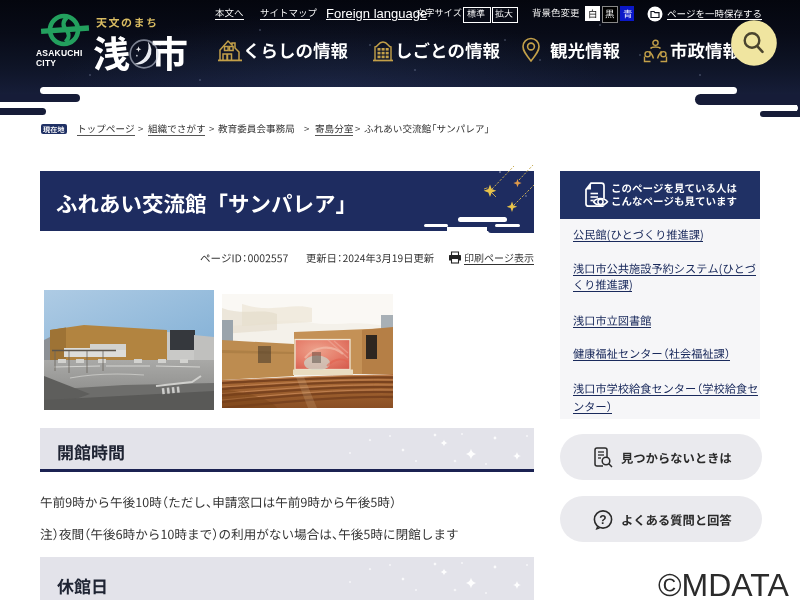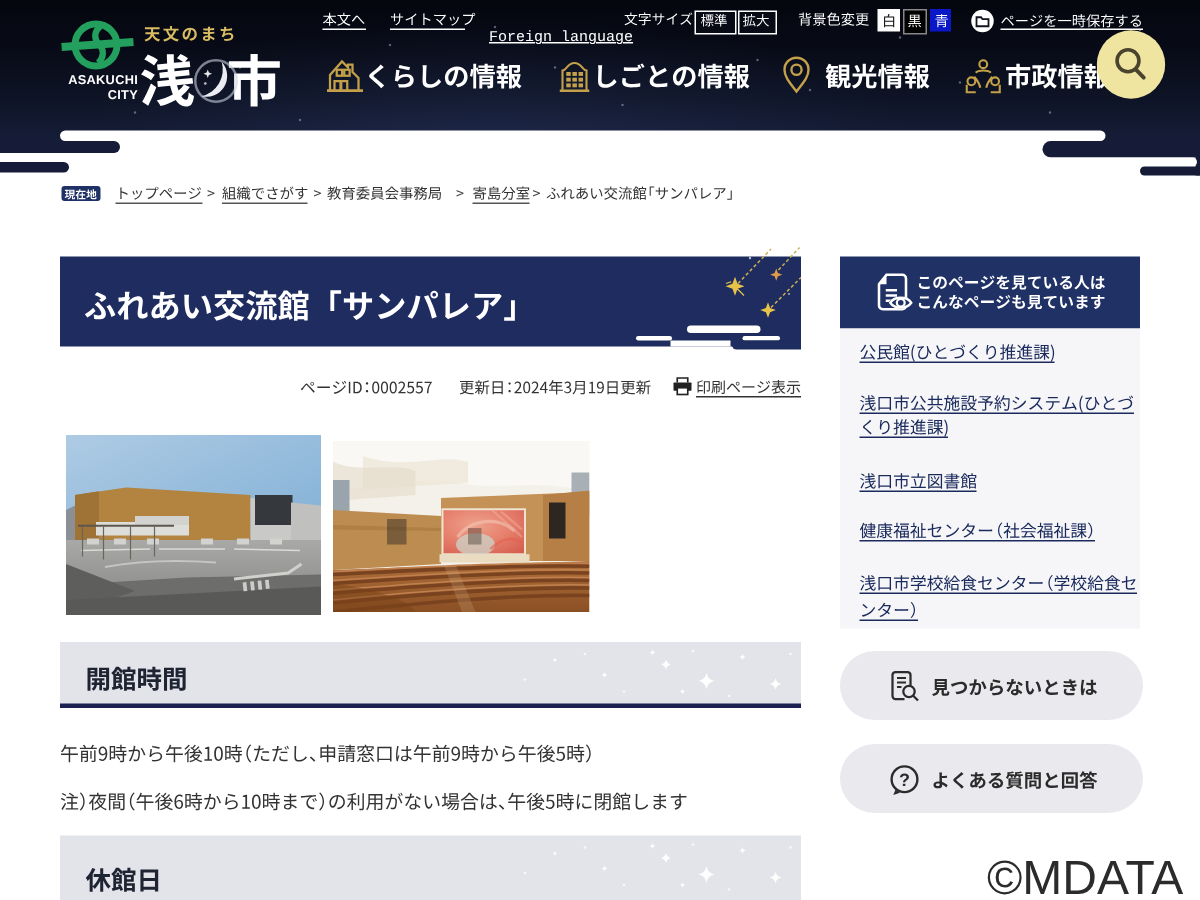--- a/index.html
+++ b/index.html
@@ -28,21 +28,21 @@
     <div style="position:absolute;left:695px;top:93.5px;width:105px;height:11.5px;background:#161c38;border-radius:6px 0 0 6px"></div>
     <div style="position:absolute;left:560px;top:105px;width:238px;height:6px;background:#fff;border-radius:0 3px 3px 0"></div>
     <div style="position:absolute;left:760px;top:111px;width:40px;height:6px;background:#161c38;border-radius:3px 0 0 3px"></div>
     <svg style="position:absolute;left:40px;top:8px" width="50" height="42" viewBox="0 0 50 42">
 <circle cx="24" cy="22" r="14" fill="none" stroke="#23a05e" stroke-width="4.6"></circle>
 <g transform="rotate(-4 25 21.5)">
         <rect x="1" y="19" width="48" height="5.4" fill="#23a05e"></rect>
       </g>
 <path d="M27 9.5 C22.5 13 22.5 18 26 21.5 C29.5 25 29.5 30 25.5 34" fill="none" stroke="#23a05e" stroke-width="4.2"></path>
 </svg>
-    <div style="position:absolute;left:36px;top:49px;width:56px;text-align:right;color:#fff;font-family:'Liberation Sans',sans-serif;font-size:8.5px;font-weight:bold;line-height:9.5px;letter-spacing:.2px">ASAKUCHI<br>CITY</div>
+    <div style="position:absolute;left:36px;top:49px;width:56px;text-align:left;color:#fff;font-family:'Liberation Sans',sans-serif;font-size:8.5px;font-weight:bold;line-height:9.5px;letter-spacing:.2px">ASAKUCHI<br>CITY</div>
     <svg style="position:absolute;left:96px;top:16.8px;overflow:visible" width="64" height="14">
       <g fill="#d9bc62" transform="translate(0,9.7) scale(0.1100)">
         <use href="#gB5929" x="0.0"></use>
         <use href="#gB6587" x="113.6"></use>
         <use href="#gB306E" x="227.3"></use>
         <use href="#gB307E" x="340.9"></use>
         <use href="#gB3061" x="454.5"></use>
       </g>
     </svg>
     <svg style="position:absolute;left:93px;top:34.9px;overflow:visible" width="39" height="48">
@@ -73,21 +73,21 @@
       <g fill="#fff" transform="translate(0,8.4) scale(0.0950)">
         <use href="#gR30B5" x="0.0"></use>
         <use href="#gR30A4" x="100.0"></use>
         <use href="#gR30C8" x="200.0"></use>
         <use href="#gR30DE" x="300.0"></use>
         <use href="#gR30C3" x="400.0"></use>
         <use href="#gR30D7" x="500.0"></use>
       </g>
     </svg>
     <div style="position:absolute;left:260px;top:18.8px;width:50px;height:1px;background:#fff"></div>
-    <div style="position:absolute;left:326px;top:20px;color:#fff;font-family:Liberation Mono, monospace;font-size:10px;text-decoration:underline">Foreign language</div>
+    <div style="position:absolute;left:326px;top:6px;color:#fff;font-family:Liberation Sans, sans-serif;font-size:13px;text-decoration:underline">Foreign language</div>
     <svg style="position:absolute;left:415.7px;top:8.4px;overflow:visible" width="48" height="12">
       <g fill="#fff" transform="translate(0,8.1) scale(0.0920)">
         <use href="#gR6587" x="0.0"></use>
         <use href="#gR5B57" x="100.0"></use>
         <use href="#gR30B5" x="200.0"></use>
         <use href="#gR30A4" x="300.0"></use>
         <use href="#gR30BA" x="400.0"></use>
       </g>
     </svg>
     <div style="position:absolute;left:462.5px;top:6.5px;width:26px;height:14px;border:1px solid #fff;background:#080b16"></div>

